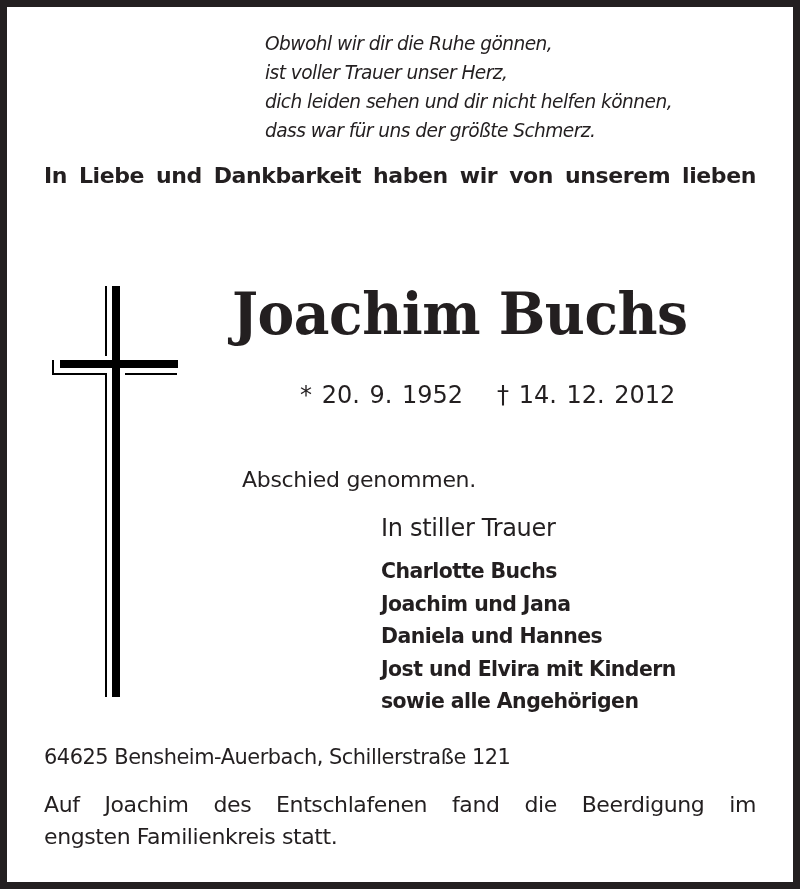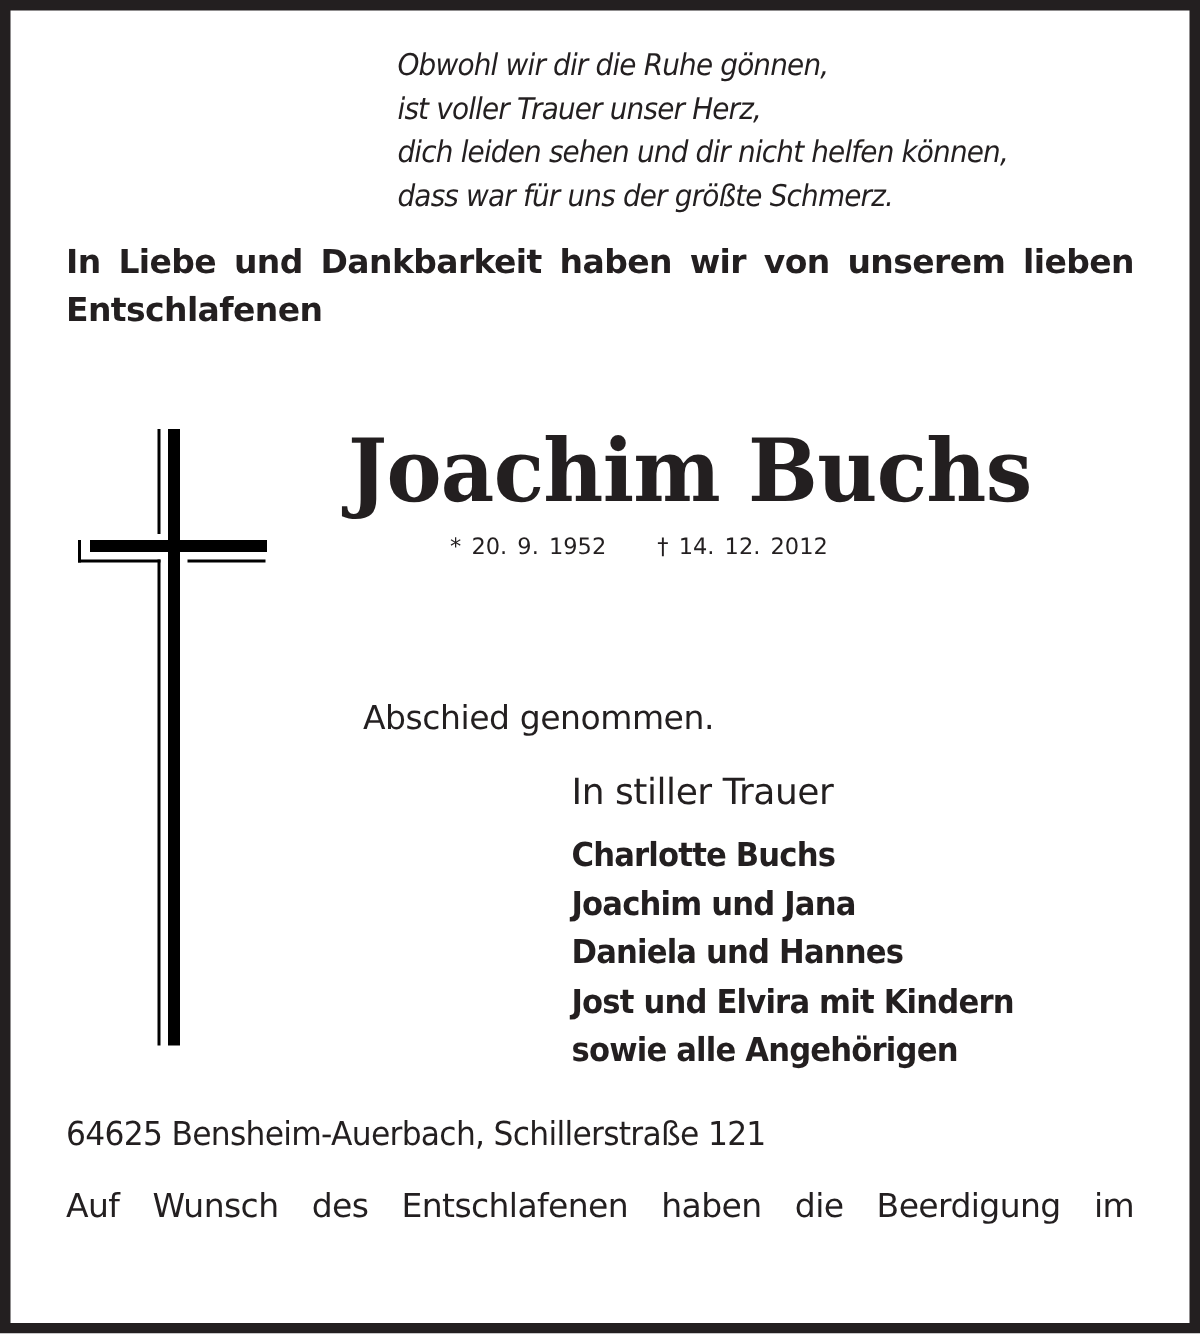--- a/index.html
+++ b/index.html
@@ -17,21 +17,21 @@
     .intro {
       left: 44px; top: 160px; width: 712px; font-size: 22px; line-height: 32px;
       white-space: normal; text-align: justify; letter-spacing: -0.4px; font-weight: bold;
     }
     .intro .l1 { display: block; text-align: justify; text-align-last: justify; }
     .name {
       left: 232px; top: 276px; font-size: 58px; font-weight: bold; line-height: 76px;
       letter-spacing: -0.5px; font-family: "DejaVu Serif", serif;
       transform: scaleX(0.95); transform-origin: left top;
     }
-    .dates { left: 300px; top: 349px; font-size: 15px; line-height: 30px; word-spacing: 2px; text-align: center; }
+    .dates { left: 300px; top: 380px; font-size: 24px; line-height: 30px; word-spacing: 2px; text-align: center; }
     .dates .gap { display: inline-block; width: 34px; }
     .farewell { left: 242px; top: 464px; font-size: 22px; line-height: 32px; letter-spacing: -0.3px; }
     .mourn-label { left: 381px; top: 513px; font-size: 24px; line-height: 30px; letter-spacing: -0.3px; }
     .mourners {
       left: 381px; top: 555px; font-size: 22px; font-weight: bold; line-height: 32.5px;
       letter-spacing: -0.6px; transform: scaleX(0.93); transform-origin: left top;
     }
     .mourners div { white-space: nowrap; }
     .address { left: 44px; top: 741px; font-size: 22px; line-height: 32px; letter-spacing: -0.5px;
       transform: scaleX(0.95); transform-origin: left top; }
@@ -49,21 +49,20 @@
 
 <div class="t poem">
   <div>Obwohl wir dir die Ruhe gönnen,</div>
   <div>ist voller Trauer unser Herz,</div>
   <div>dich leiden sehen und dir nicht helfen können,</div>
   <div>dass war für uns der größte Schmerz.</div>
 </div>
 
 <div class="t intro">
   <span class="l1">In Liebe und Dankbarkeit haben wir von unserem lieben</span>
-  <span>Entschlafenen</span>
 </div>
 
 <div class="cross">
 
   <div class="bar" style="left:105px; top:286px; width:2px; height:70px;"></div>
   <div class="bar" style="left:105px; top:373px; width:2px; height:324px;"></div>
 
   <div class="bar" style="left:112px; top:286px; width:8px; height:411px;"></div>
 
   <div class="bar" style="left:60px; top:360px; width:118px; height:8px;"></div>
@@ -88,14 +87,15 @@
   <div>Charlotte Buchs</div>
   <div>Joachim und Jana</div>
   <div>Daniela und Hannes</div>
   <div>Jost und Elvira mit Kindern</div>
   <div>sowie alle Angehörigen</div>
 </div>
 
 <div class="t address">64625 Bensheim-Auerbach, Schillerstraße 121</div>
 
 <div class="t note">
-  <span class="l1">Auf Wunsch des Entschlafenen haben die Beerdigung im</span>
+  <span class="l1">Auf Joachim des Entschlafenen fand die Beerdigung im</span>
+  <span>engsten Familienkreis statt.</span>
 </div>
 
 </body></html>

